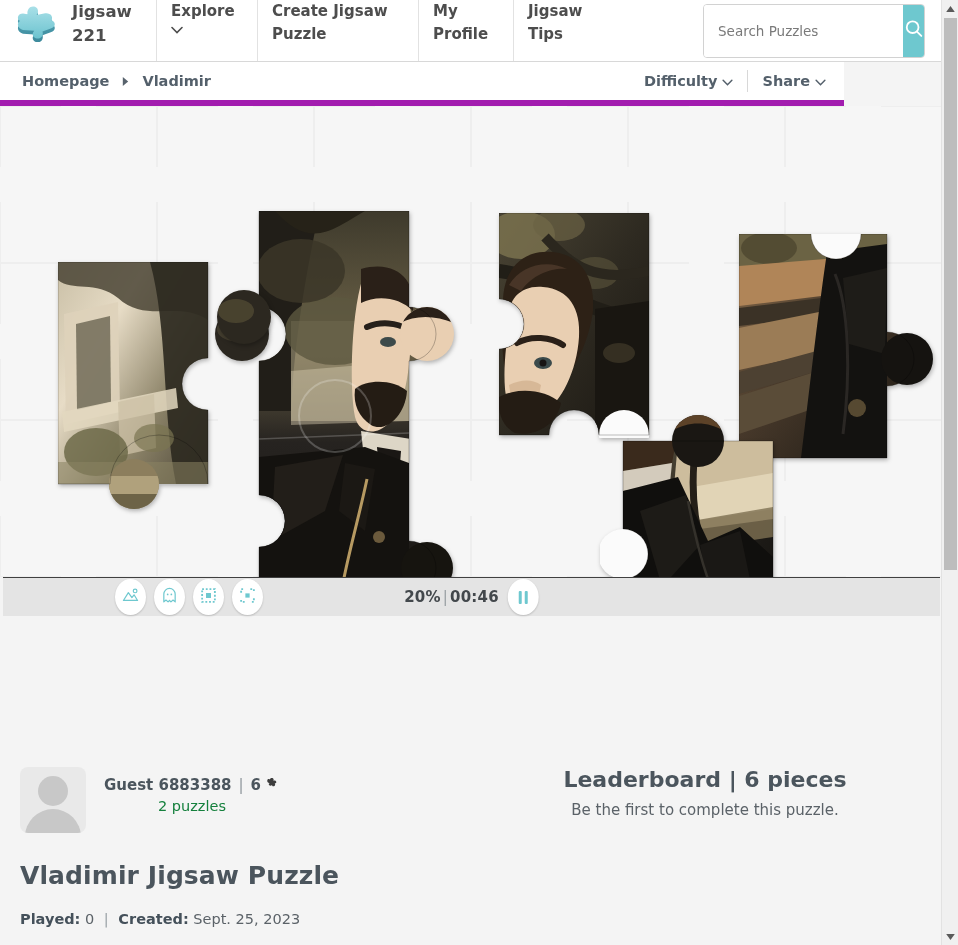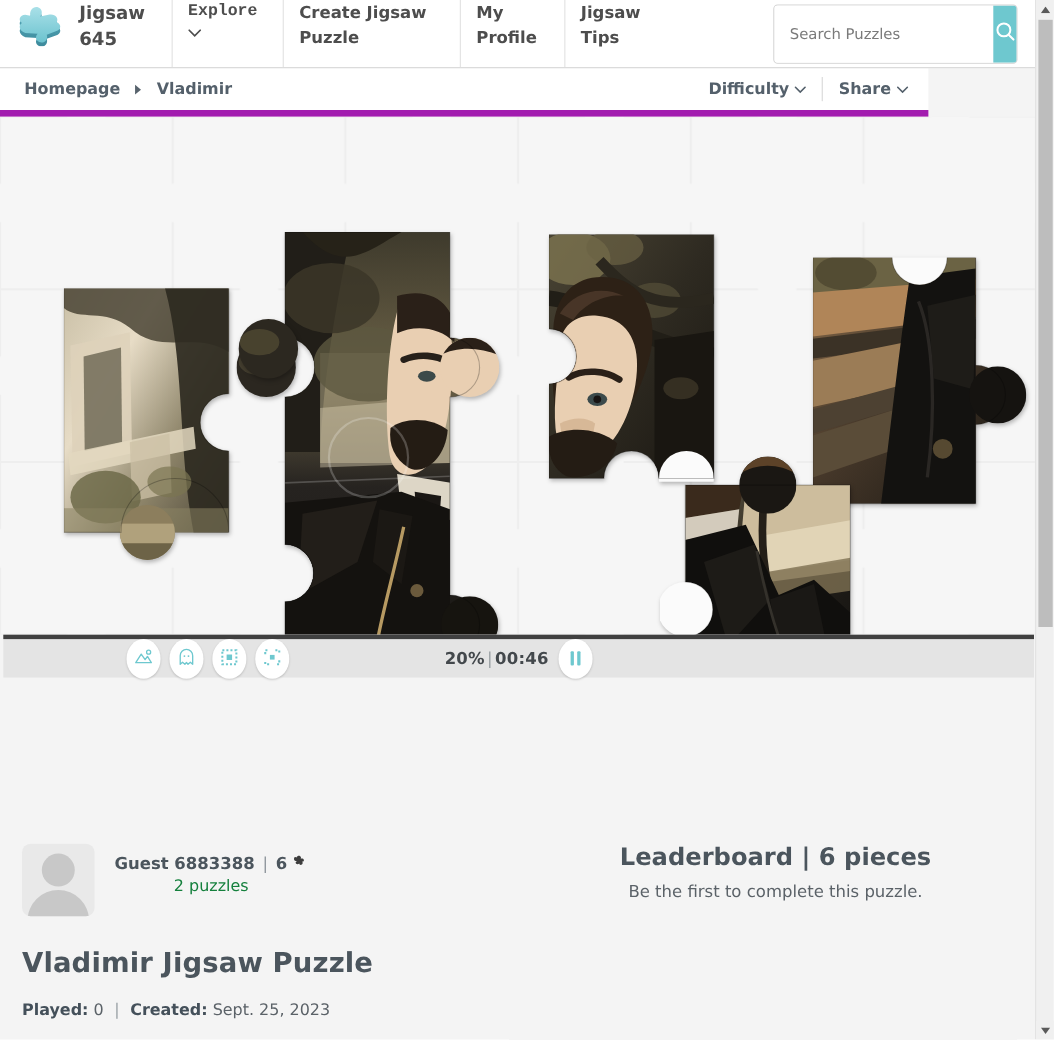--- a/index.html
+++ b/index.html
@@ -30,21 +30,21 @@
   .brand-logo { width: 48px; height: 42px; flex: none; }
   .brand-text {
     font-size: 16.5px; font-weight: 700; color: #4d4d4d;
     line-height: 1.45; width: 66px;
   }
   .nav-link {
     font-size: 15px; font-weight: 700; color: #4d4d4d;
     line-height: 1.5; cursor: pointer;
     position: relative;
   }
-  .nav-explore { width: 72px; font-family: Liberation Mono, monospace; }
+  .nav-explore { width: 72px; }
   .nav-create  { width: 132px; }
   .nav-tips    { width: 62px; }
   .nav-profile { width: 66px; }
   .caret {
     display:block; width: 11px; height: 7px; margin-top: 3px;
   }
   .caret svg { display:block; }
 
   .search-wrap {
     margin-left: auto; display: flex; align-items: center;
@@ -99,21 +99,21 @@
   .piece {
     position: absolute;
     filter: drop-shadow(1px 2px 2px rgba(0,0,0,.28));
   }
   .piece svg { display: block; }
 
   
   .toolbar {
     position: absolute; top: 577px; left: 3px; width: 937px; height: 39px;
     background: #e4e4e4;
-    border-top: 4px solid #404040;
+    border-top: 1px solid #404040;
     display: flex; align-items: center;
     z-index: 12;
   }
   .tool-icons { display: flex; gap: 8px; margin-left: 112px; }
   .tool-btn {
     width: 31px; height: 36px; border-radius: 50%;
     background: #ffffff; border: none; cursor: pointer;
     display: flex; align-items: center; justify-content: center;
     box-shadow: 0 1px 2px rgba(0,0,0,.18);
   }
@@ -209,21 +209,21 @@
               <stop offset="0" stop-color="#55a7b8"></stop>
                 <stop offset="1" stop-color="#3d8a9c"></stop>
             </linearGradient>
           </defs>
           <path d="M12 40 C5 38 3 31 8 28 C3 25 5 18 12 18 L18 19 C17 12 22 7 28 9 C33 11 33 17 30 20 L40 18 C48 16 53 22 50 27 C56 29 56 36 49 38 L38 42 C40 48 35 53 29 51 C24 49 24 44 27 41 Z" fill="url(#lgB)" transform="translate(0,5)"></path>
           <path d="M12 40 C5 38 3 31 8 28 C3 25 5 18 12 18 L18 19 C17 12 22 7 28 9 C33 11 33 17 30 20 L40 18 C48 16 53 22 50 27 C56 29 56 36 49 38 L38 42 C40 48 35 53 29 51 C24 49 24 44 27 41 Z" fill="url(#lgA)"></path>
         </svg>
       </span>
       <span class="brand-text">
         <span>Jigsaw</span><br>
-        <span>645</span>
+        <span>221</span>
       </span>
     </div>
 
     <div class="nav-cell">
       <span class="nav-link nav-explore">
         <span>Explore</span>
         <span class="caret">
           <svg viewBox="0 0 12 8" width="12" height="8">
             <path d="M1 1.5 L6 6.5 L11 1.5" fill="none" stroke="#4d4d4d" stroke-width="1.6" stroke-linecap="round"></path>
           </svg>

